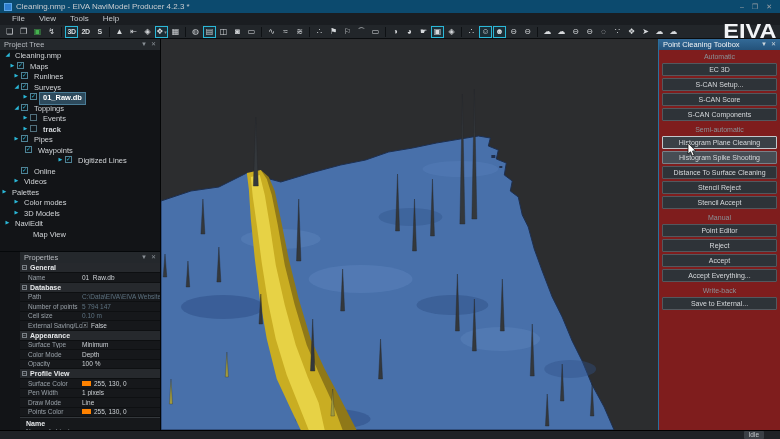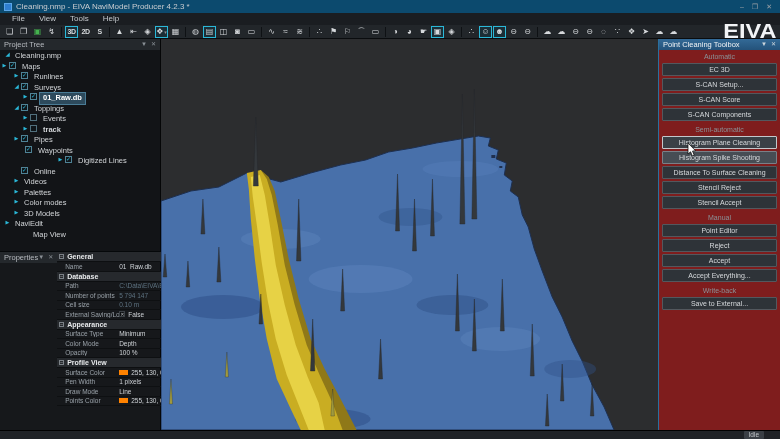--- a/index.html
+++ b/index.html
@@ -45,21 +45,21 @@
   .tree-row { display:flex; height:10.5px; white-space:nowrap; }
   .tw { width:9px; flex:0 0 auto; font-size:5px; color:var(--accent); text-align:center; }
   .tw.expanded { font-size:5.5px; }
   .cb { width:7px; height:7px; flex:0 0 auto; border:1px solid #51707d; background:#0f1519; margin-right:3px;
     font-size:6px; line-height:5px; text-align:center; color:var(--accent); font-weight:bold; }
   .cb.on { border-color:#4f8396; }
   .tl { font-size:7.5px; color:#d2d5d8; padding:0 3px; line-height:10px; }
   .tl.b { font-weight:bold; }
   .tree-row.sel .tl { background:var(--selection); outline:1px solid #4a7c96; color:#ffffff; font-weight:bold; }
 
-  #properties-panel { flex:1; display:flex; flex-direction:row; min-height:0; background:#16181b; }
+  #properties-panel { flex:1; display:flex; flex-direction:column; min-height:0; background:#16181b;margin-left:20px; }
   #prop-rows { flex:0 0 auto; }
   .prop-section { height:10px; background:#26292d; display:flex; align-items:center; padding-left:2px; border-bottom:1px solid #0d0f11; }
   .exp-box { width:5px; height:5px; border:1px solid #7c8288; font-size:5px; line-height:3px; text-align:center; color:#b8bcc0; margin-right:3px; flex:0 0 auto; }
   .prop-section-label { font-size:7px; font-weight:bold; color:#e6e8ea; }
   .prop-row { height:9.5px; display:flex; align-items:center; border-bottom:1px solid #0e1012; }
   .prop-label { width:62px; flex:0 0 auto; font-size:6.5px; color:#9aa2a9; padding-left:8px; white-space:nowrap; overflow:hidden; }
   .prop-value { flex:1; font-size:6.5px; color:#ced2d6; display:flex; align-items:center; white-space:nowrap; overflow:hidden; }
   .prop-value.dim { color:#5d7280; }
   .swatch { width:9px; height:5px; background:var(--swatch_orange); margin-right:3px; flex:0 0 auto; }
   .mini-check { width:6px; height:6px; background:#0c0e10; border:1px solid #3c4146; color:#b8bcc0; font-size:5px; line-height:5px; text-align:center; margin-right:3px; flex:0 0 auto; }
@@ -196,21 +196,21 @@
           <span class="ph-icons">
             <span class="ph-ic">▼</span>
             <span class="ph-ic">✕</span>
           </span>
         </div>
         <div id="project-tree-list">
             <div class="tree-row" style="padding-left: 3px;">
               <span class="tw expanded">◢</span>
               <span class="tl">Cleaning.nmp</span>
             </div>
-            <div class="tree-row" style="padding-left: 0;">
+            <div class="tree-row" style="padding-left: 8px;">
               <span class="tw">▶</span>
               <span class="cb on">✓</span>
               <span class="tl">Maps</span>
             </div>
             <div class="tree-row" style="padding-left: 12px;">
               <span class="tw">▶</span>
               <span class="cb on">✓</span>
               <span class="tl">Runlines</span>
             </div>
             <div class="tree-row" style="padding-left: 12px;">
@@ -255,21 +255,21 @@
             </div>
             <div class="tree-row" style="padding-left: 12px;">
               <span class="tw"></span>
               <span class="cb on">✓</span>
               <span class="tl">Online</span>
             </div>
             <div class="tree-row" style="padding-left: 12px;">
               <span class="tw">▶</span>
               <span class="tl">Videos</span>
             </div>
-            <div class="tree-row" style="padding-left: 12px;">
+            <div class="tree-row" style="">
               <span class="tw">▶</span>
               <span class="tl">Palettes</span>
             </div>
             <div class="tree-row" style="padding-left: 12px;">
               <span class="tw">▶</span>
               <span class="tl">Color modes</span>
             </div>
             <div class="tree-row" style="padding-left: 12px;">
               <span class="tw">▶</span>
               <span class="tl">3D Models</span>

